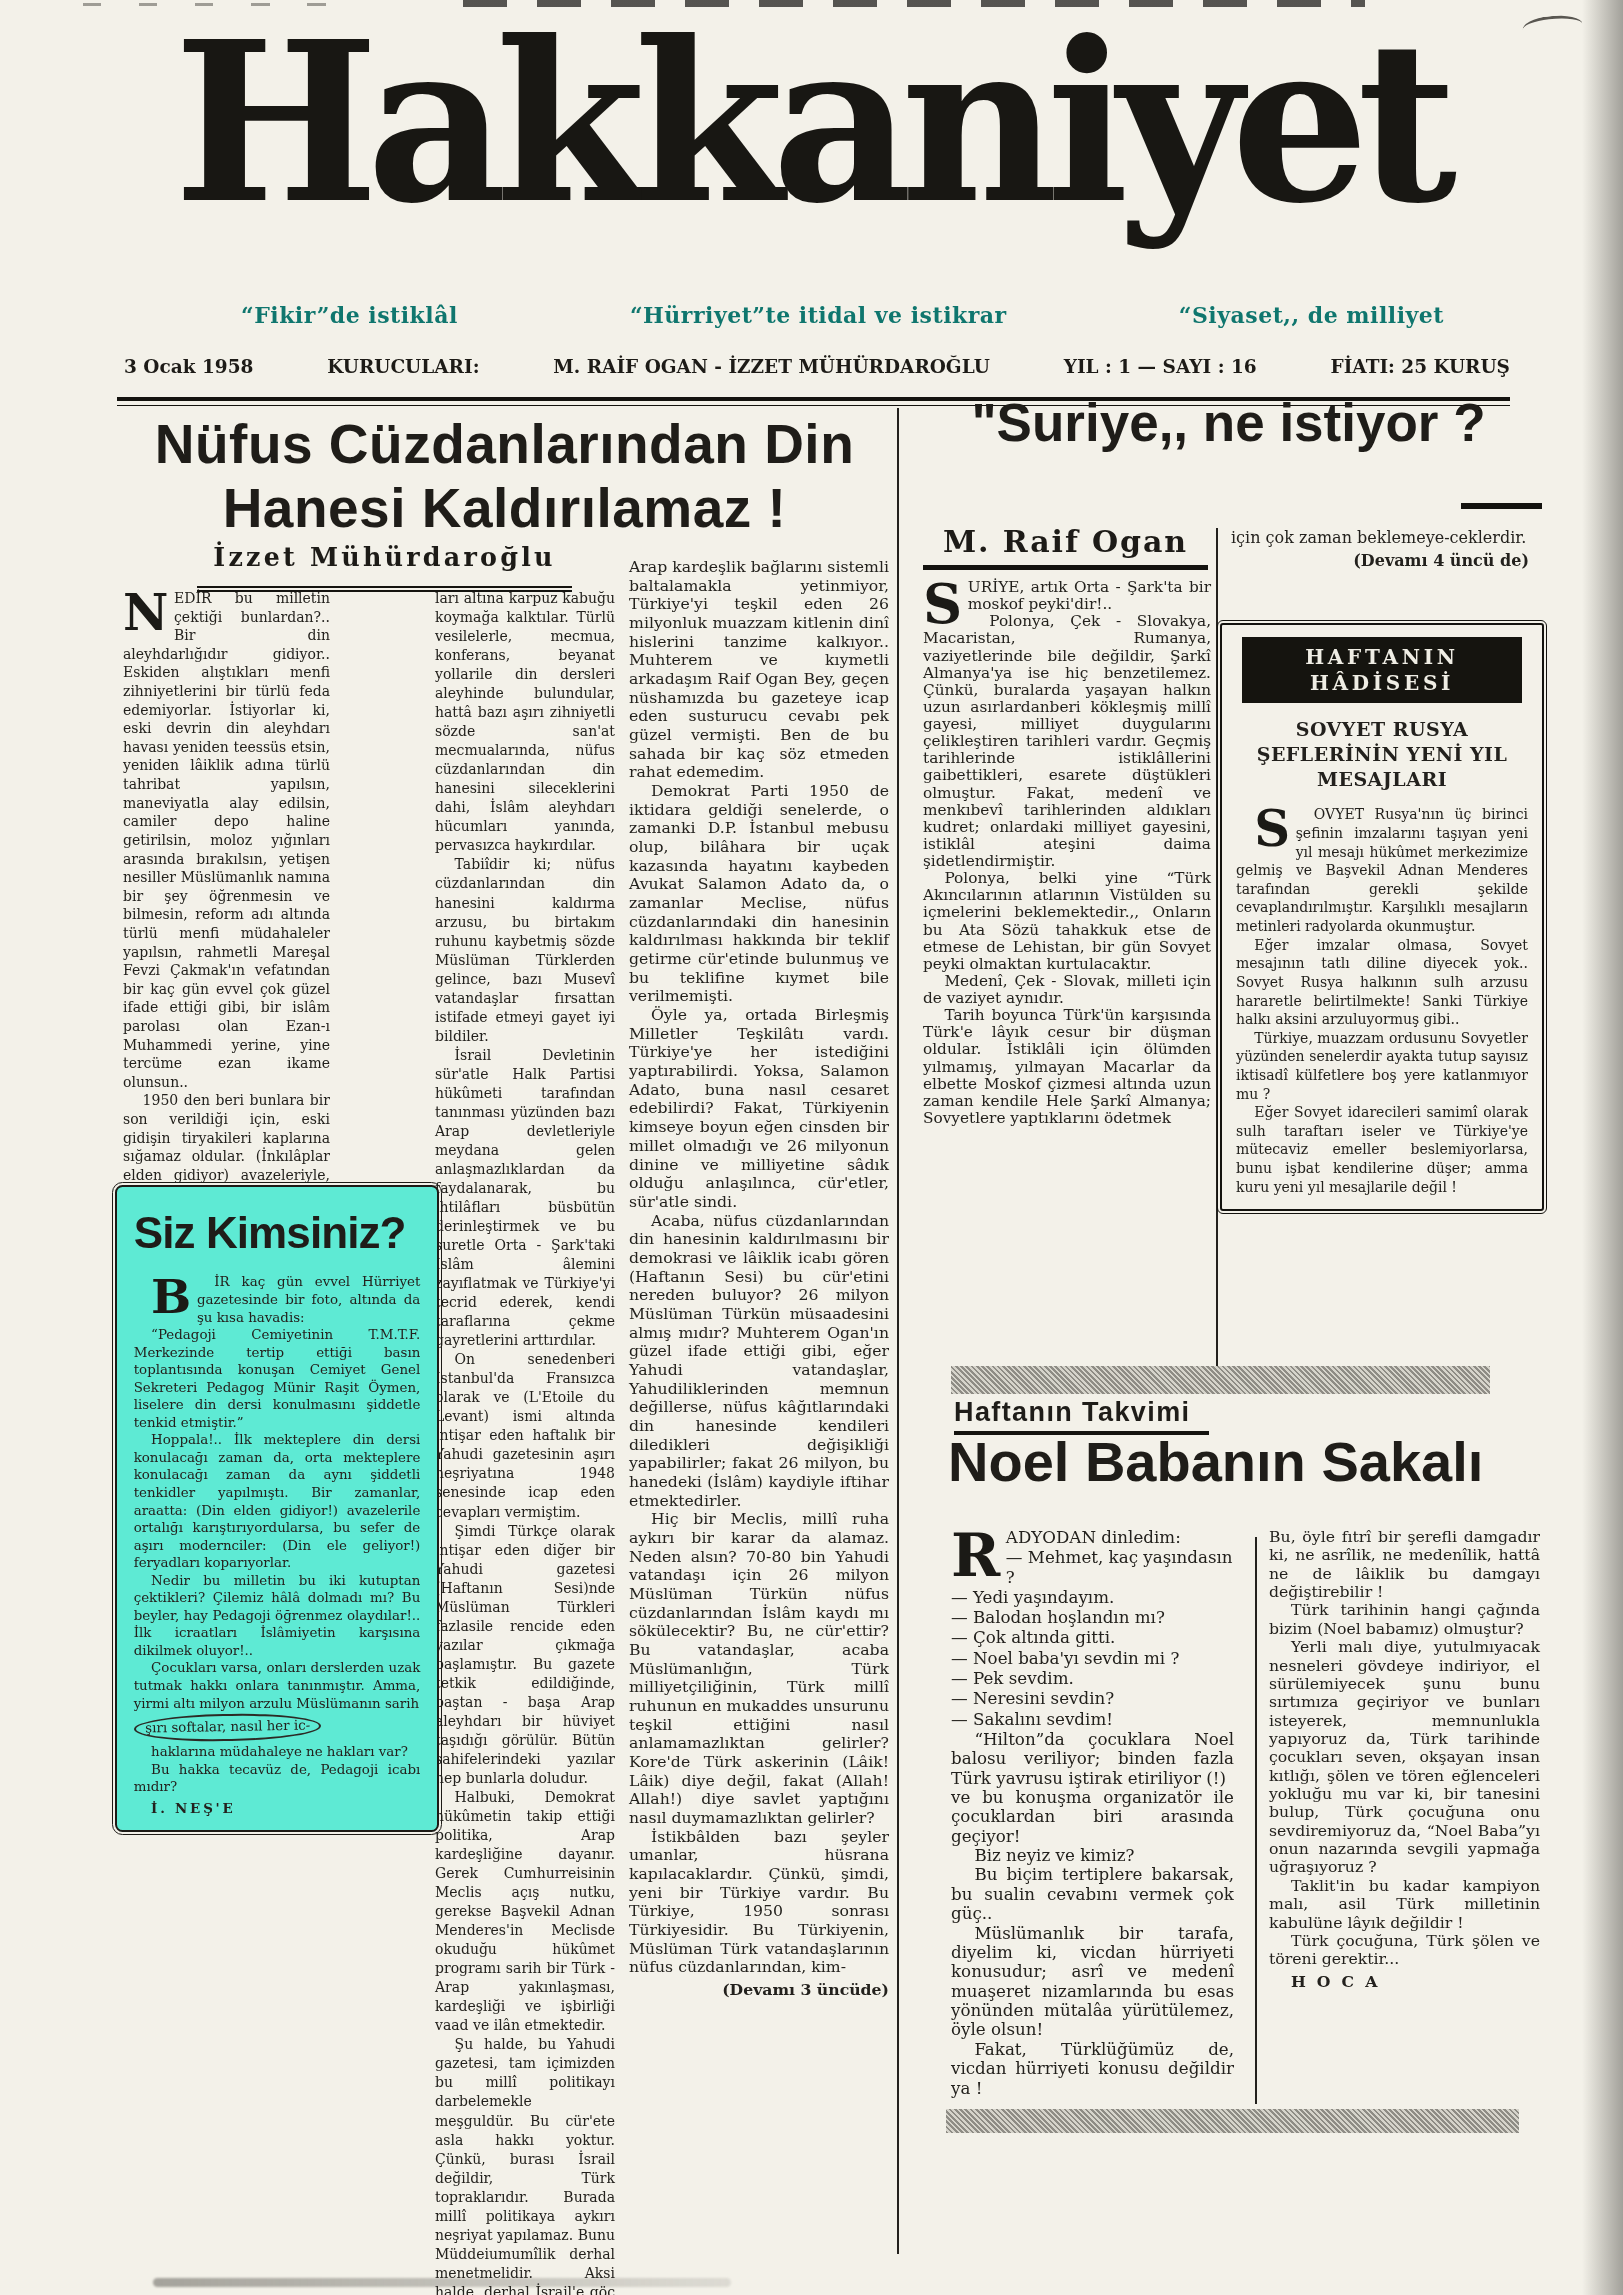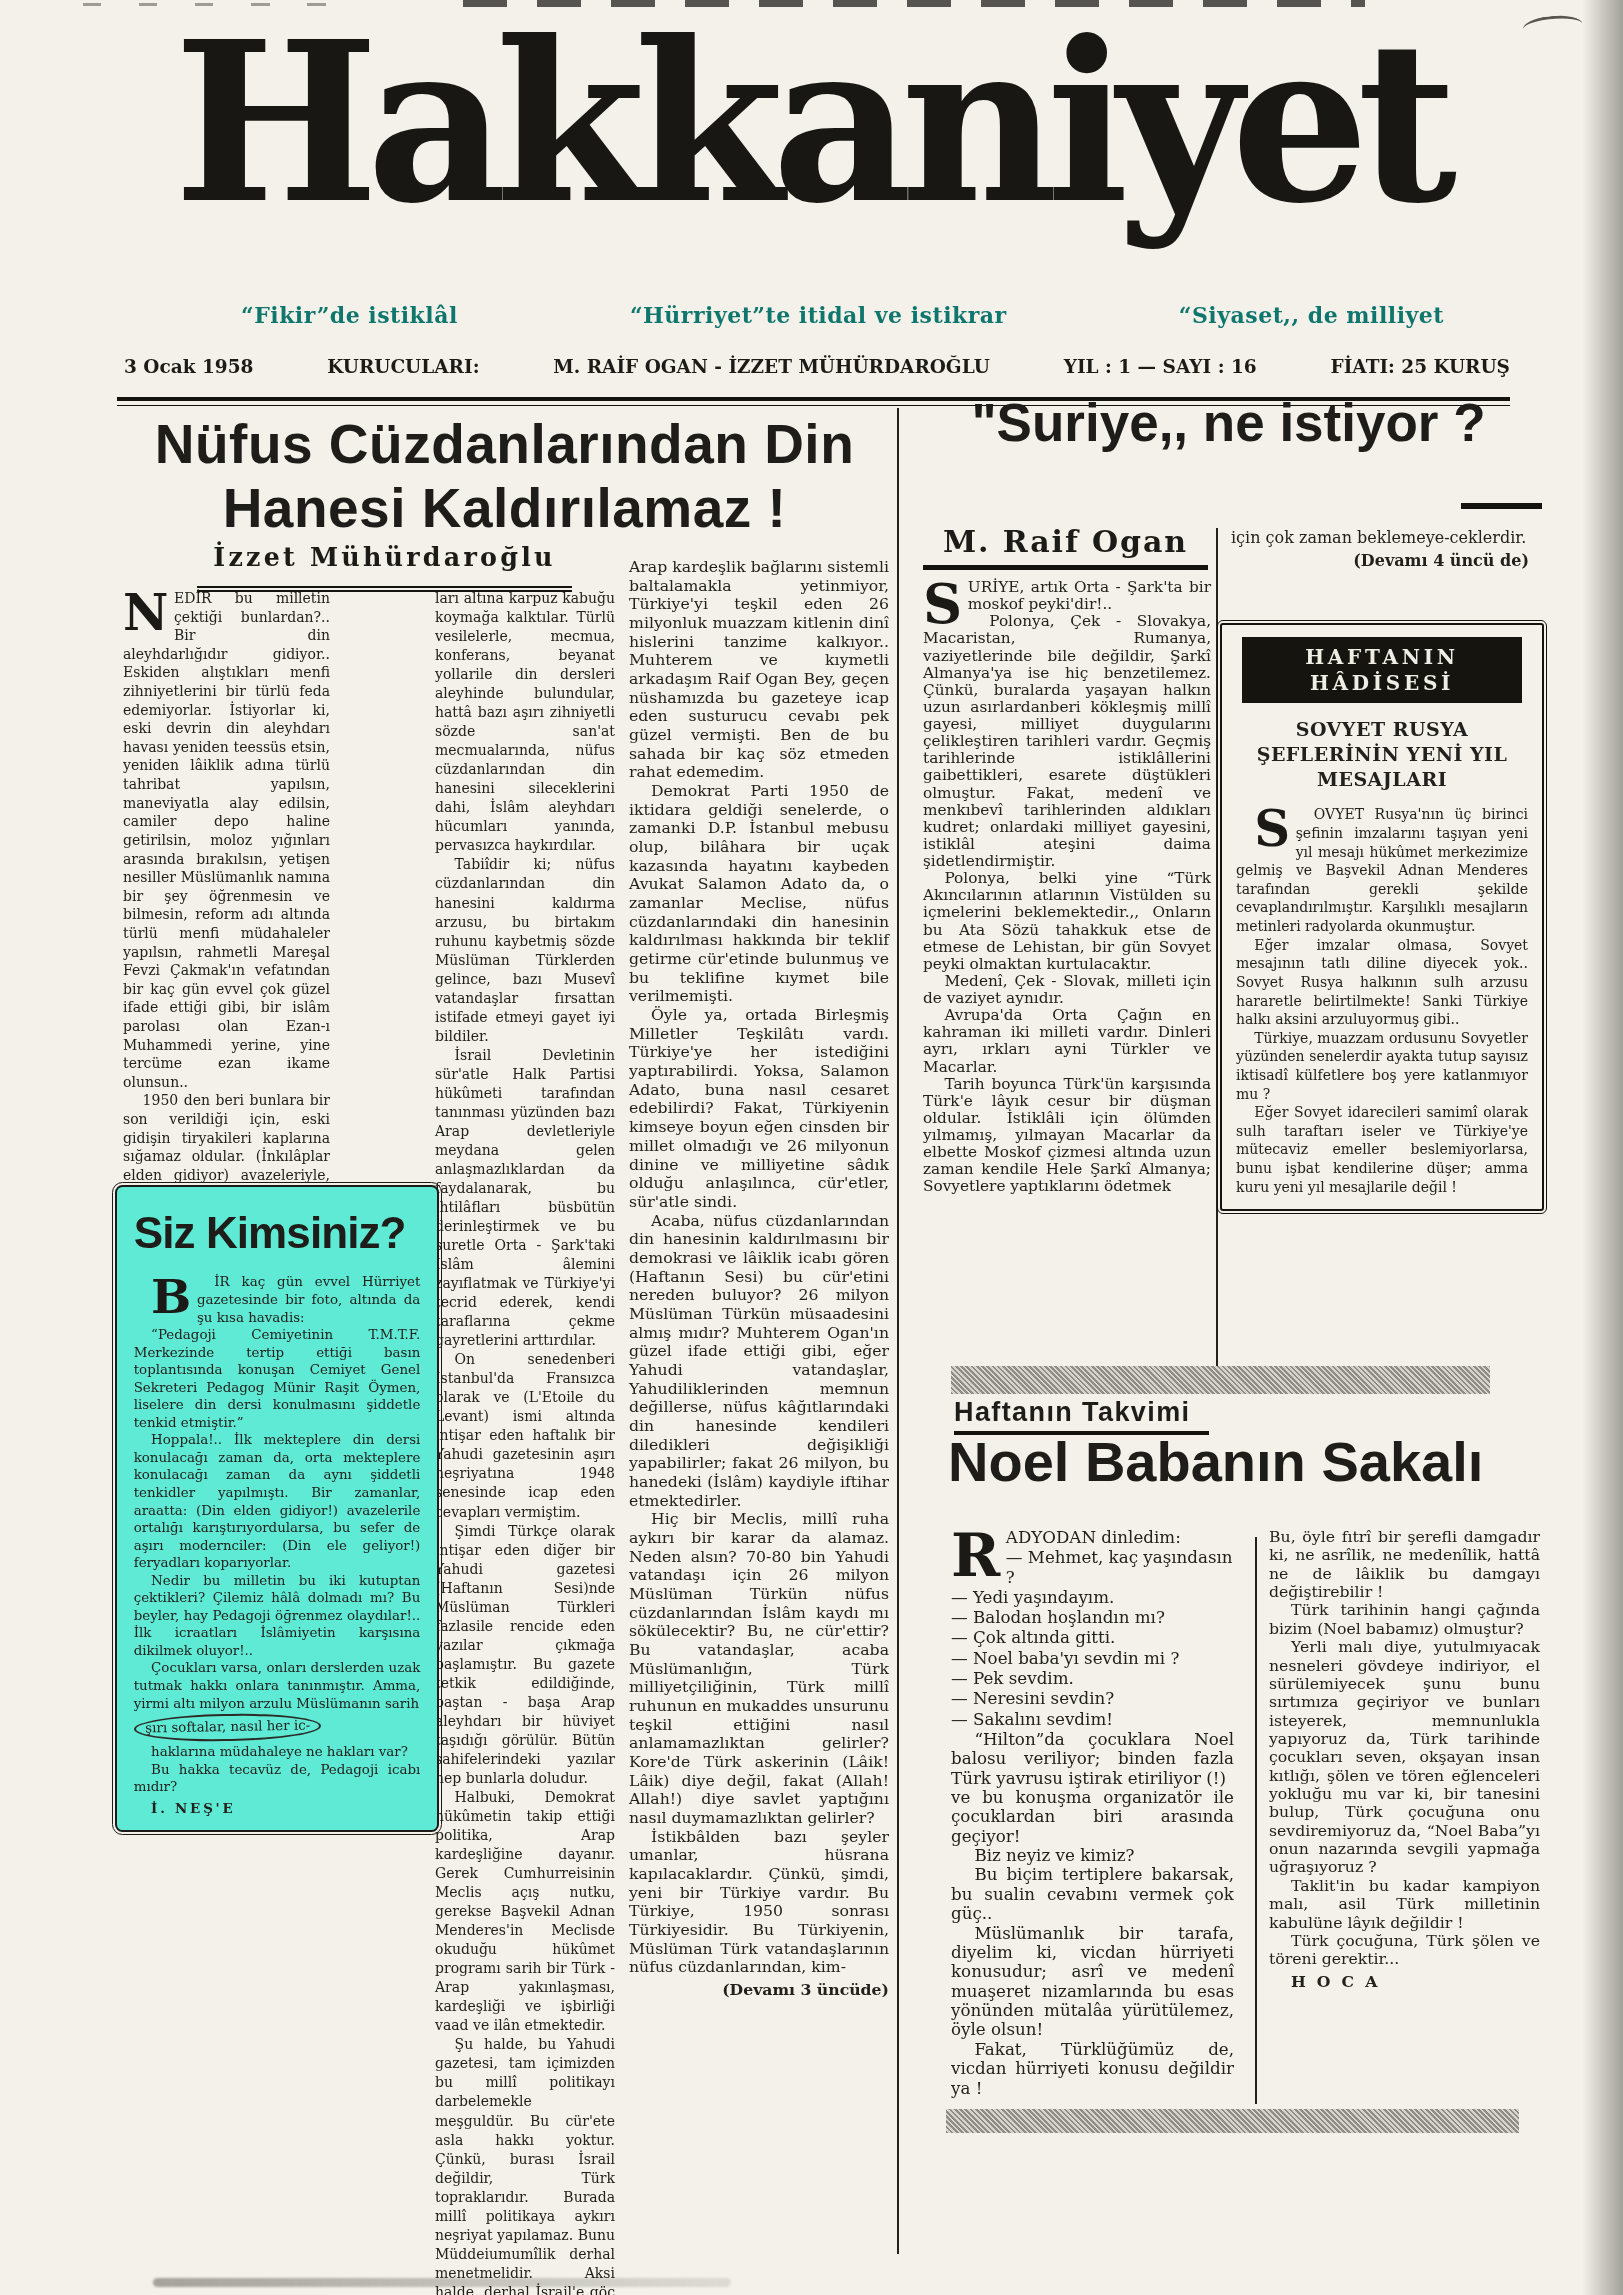--- a/index.html
+++ b/index.html
@@ -215,21 +215,20 @@
 
   <h2 class="abs suriye-headline">"Suriye,, ne istiyor ?</h2>
   <div class="abs suriye-dash"></div>
   <div class="abs raif-byline">M. Raif Ogan</div>
 
   <div class="abs bodycol suriye-col">
     <p class="dropcap noindent">SURİYE, artık Orta - Şark'ta bir moskof peyki'dir!..</p>
     <p>Polonya, Çek - Slovakya, Macaristan, Rumanya, vaziyetlerinde bile değildir, Şarkî Almanya'ya ise hiç benzetilemez. Çünkü, buralarda yaşayan halkın uzun asırlardanberi kökleşmiş millî gayesi, milliyet duygularını çelikleştiren tarihleri vardır. Geçmiş tarihlerinde istiklâllerini gaibettikleri, esarete düştükleri olmuştur. Fakat, medenî ve menkıbevî tarihlerinden aldıkları kudret; onlardaki milliyet gayesini, istiklâl ateşini daima şidetlendirmiştir.</p>
     <p>Polonya, belki yine “Türk Akıncılarının atlarının Vistülden su içmelerini beklemektedir.,, Onların bu Ata Sözü tahakkuk etse de etmese de Lehistan, bir gün Sovyet peyki olmaktan kurtulacaktır.</p>
     <p>Medenî, Çek - Slovak, milleti için de vaziyet aynıdır.</p>
-    <p>Avrupa'da Orta Çağın en kahraman iki milleti vardır. Dinleri ayrı, ırkları ayni Türkler ve Macarlar.</p>
     <p>Tarih boyunca Türk'ün karşısında Türk'e lâyık cesur bir düşman oldular. İstiklâli için ölümden yılmamış, yılmayan Macarlar da elbette Moskof çizmesi altında uzun zaman kendile Hele Şarkî Almanya; Sovyetlere yaptıklarını ödetmek</p>
   </div>
 
   <div class="abs bodycol right-top">
     <p class="noindent">için çok zaman beklemeye-ceklerdir.</p>
     <p class="continuation">(Devamı 4 üncü de)</p>
   </div>
 
   <aside class="abs hadisesi-box">
     <div class="box-header">HAFTANIN HÂDİSESİ</div>

